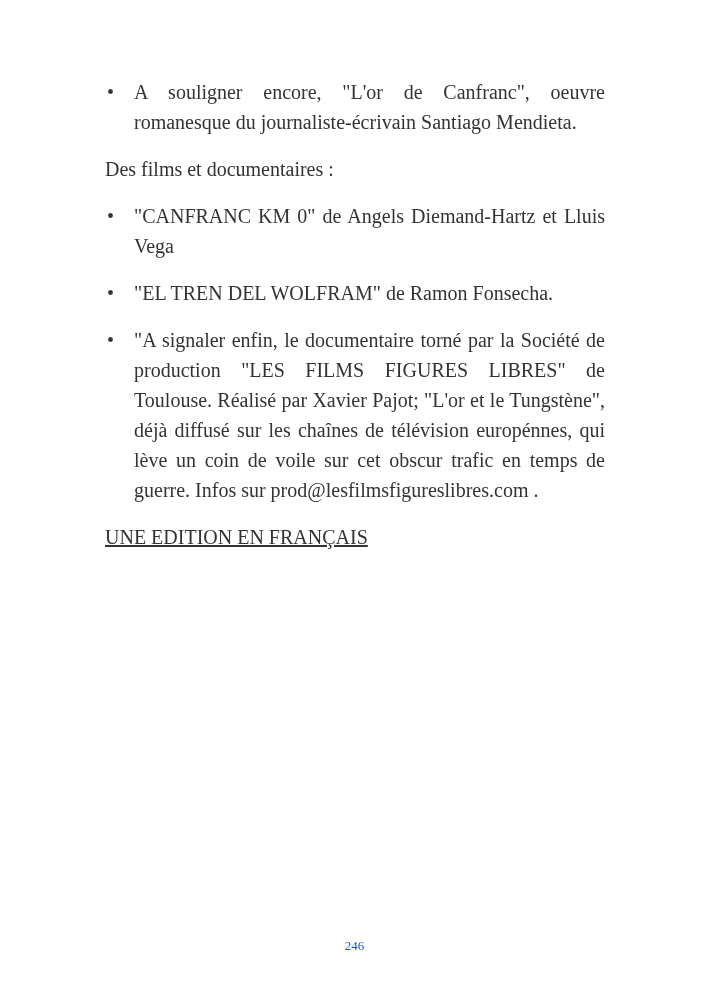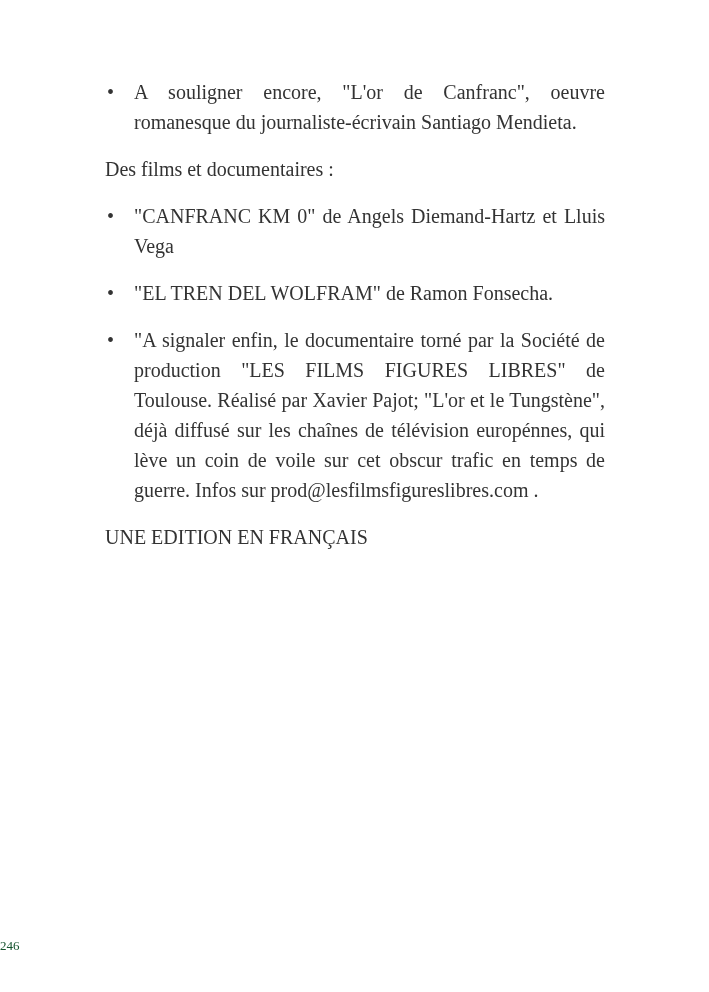--- a/index.html
+++ b/index.html
@@ -42,29 +42,31 @@
   .section-heading {
     font-weight: normal;
     font-size: 20px;
     line-height: 30px;
     margin: 0 0 17px 0;
     text-align: left;
   }
   .closing-line {
     margin: 0;
     text-align: left;
+    text-decoration: underline;
   }
   .page-number {
     position: absolute;
     left: 0;
     width: 709px;
     top: 938px;
+    text-align: center;
     font-size: 13px;
     line-height: 16px;
-    color: #14532d;
+    color: #1d4ed8;
   }
 </style>
 </head>
 <body>
 
 <div class="page">
   <div class="content">
 
     <div class="bullet-item">
       <span class="bullet-marker">•</span>

